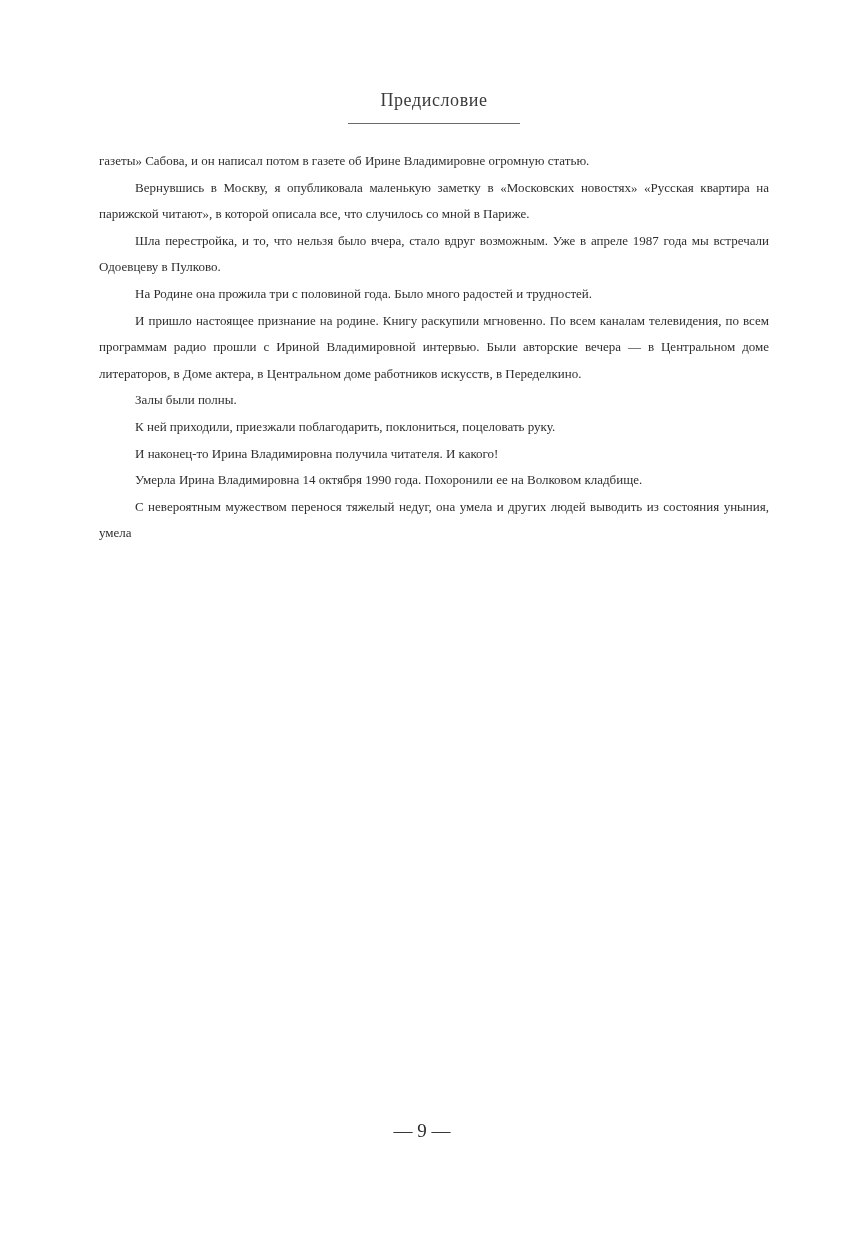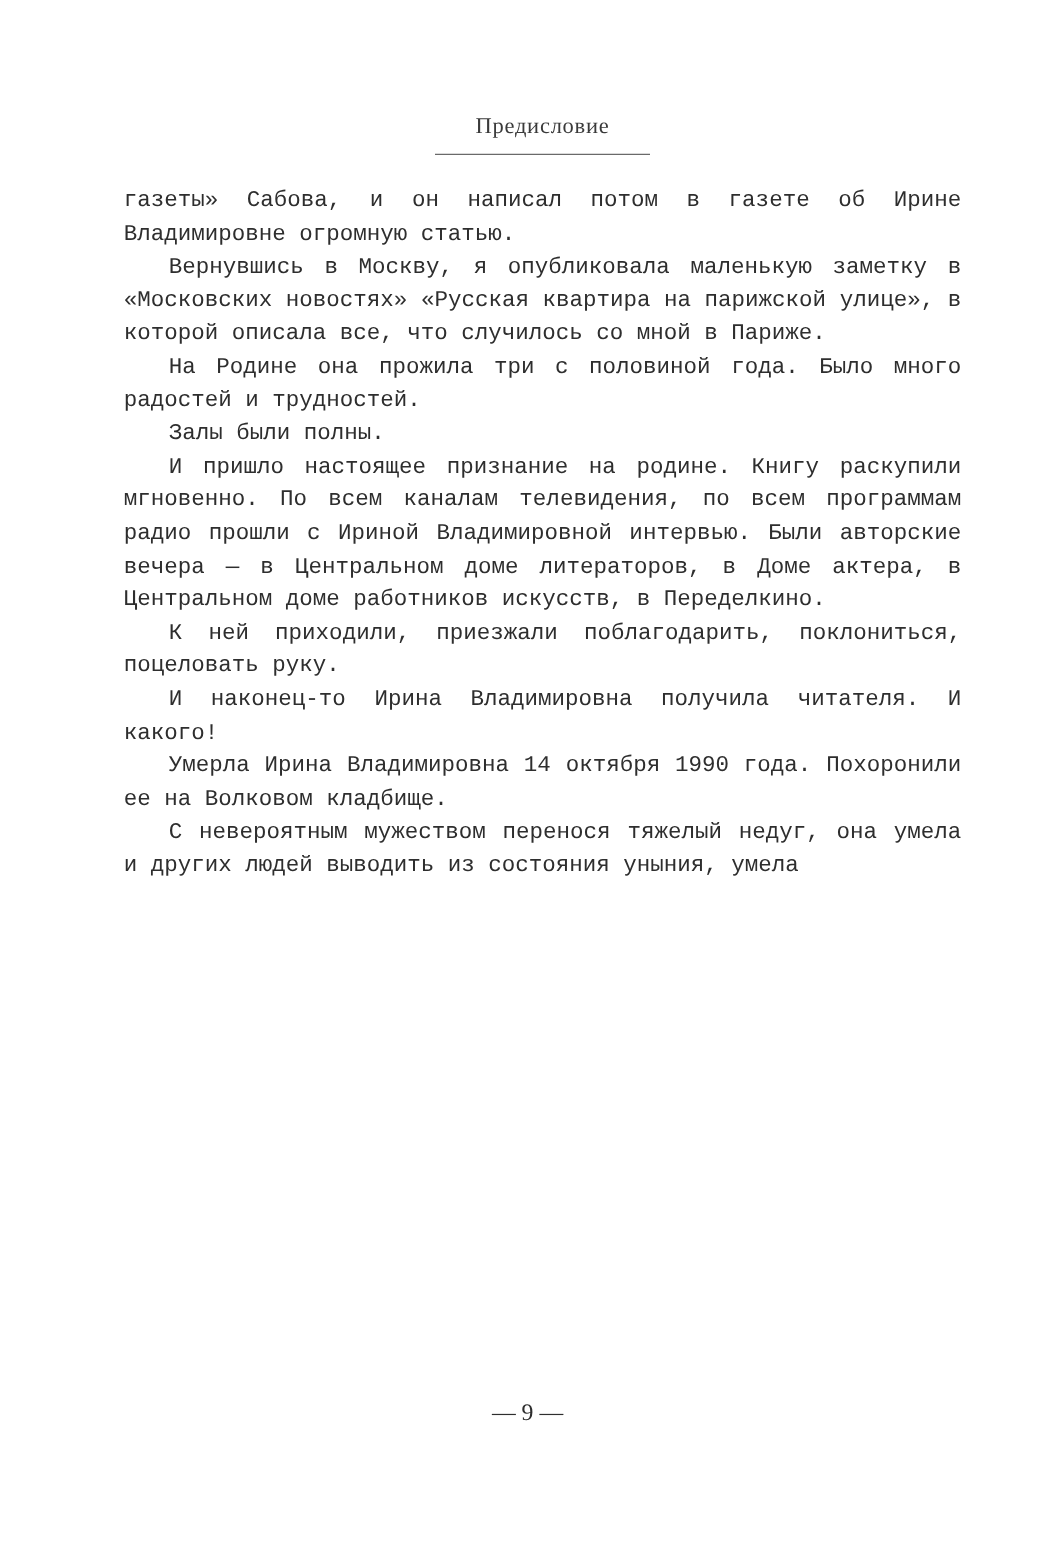--- a/index.html
+++ b/index.html
@@ -29,26 +29,25 @@
     color: #3a3a3a;
   }
   .head-rule {
     width: 172px;
     height: 1px;
     background: #6a6a6a;
     margin: 12px auto 0 auto;
   }
   .content {
     margin-top: 24px;
-    font-size: 18px;
+    font-size: 13px;
     line-height: 26.6px;
     text-align: justify;
     color: #2e2e2e;
     hyphens: auto;
-    font-family: Liberation Mono, monospace;
     -webkit-hyphens: auto;
   }
   .content p {
     margin: 0;
     text-indent: 36px;
   }
   .content p.noindent {
     text-indent: 0;
   }
   .footer {
@@ -62,23 +61,24 @@
   }
 </style>
 </head>
 <body>
 
 <div class="page">
   <div class="running-head">Предисловие</div>
   <div class="head-rule"></div>
   <div class="content">
       <p class="noindent">газеты» Сабова, и он написал потом в газете об Ирине Владимировне огромную статью.</p>
-      <p>Вернувшись в Москву, я опубликовала маленькую заметку в «Московских новостях» «Русская квартира на парижской улице», в которой описала все, что случилось со мной в Париже.</p>
+      <p>Вернувшись в Москву, я опубликовала маленькую заметку в «Московских новостях» «Русская квартира на парижской читают», в которой описала все, что случилось со мной в Париже.</p>
+      <p>Шла перестройка, и то, что нельзя было вчера, стало вдруг возможным. Уже в апреле 1987 года мы встречали Одоевцеву в Пулково.</p>
       <p>На Родине она прожила три с половиной года. Было много радостей и трудностей.</p>
+      <p>И пришло настоящее признание на родине. Книгу раскупили мгновенно. По всем каналам телевидения, по всем программам радио прошли с Ириной Владимировной интервью. Были авторские вечера — в Центральном доме литераторов, в Доме актера, в Центральном доме работников искусств, в Переделкино.</p>
       <p>Залы были полны.</p>
-      <p>И пришло настоящее признание на родине. Книгу раскупили мгновенно. По всем каналам телевидения, по всем программам радио прошли с Ириной Владимировной интервью. Были авторские вечера — в Центральном доме литераторов, в Доме актера, в Центральном доме работников искусств, в Переделкино.</p>
       <p>К ней приходили, приезжали поблагодарить, поклониться, поцеловать руку.</p>
       <p>И наконец-то Ирина Владимировна получила читателя. И какого!</p>
       <p>Умерла Ирина Владимировна 14 октября 1990 года. Похоронили ее на Волковом кладбище.</p>
       <p>С невероятным мужеством перенося тяжелый недуг, она умела и других людей выводить из состояния уныния, умела</p>
     </div>
   <div class="footer">— 9 —</div>
 </div>
 
 </body></html>

